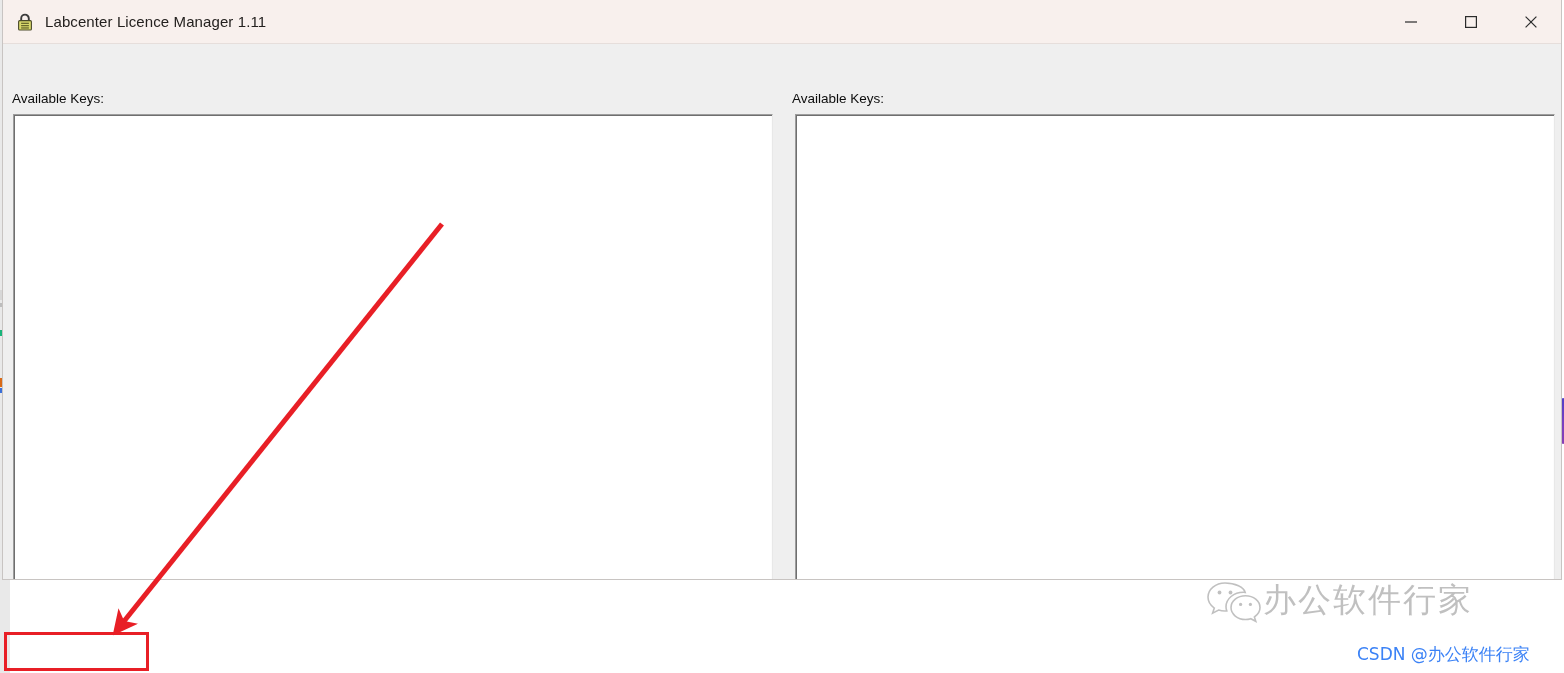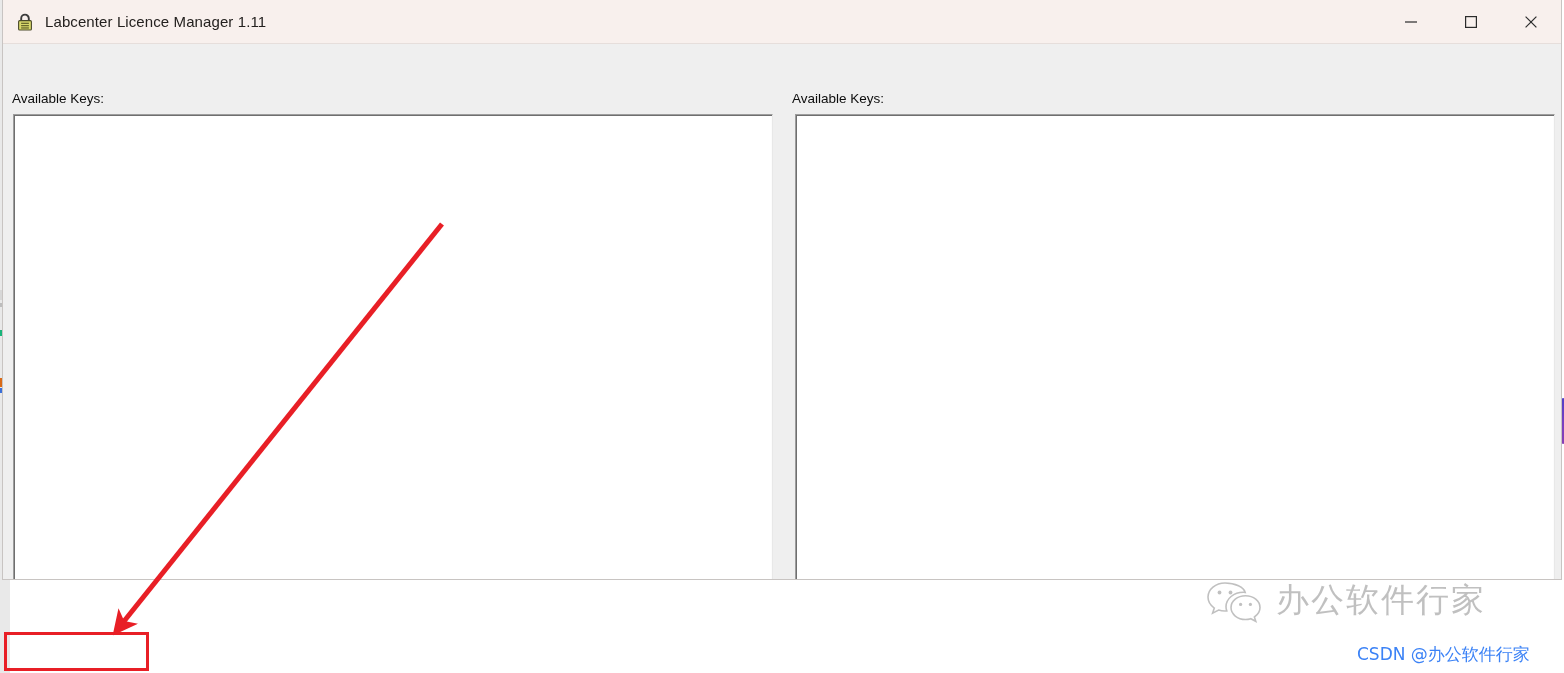--- a/index.html
+++ b/index.html
@@ -149,21 +149,21 @@
     z-index: 35;
   }
 
   
   .wm-wechat {
     position: absolute;
     left: 1205px;
     top: 578px;
     display: flex;
     align-items: center;
-    gap: 13px;
+    gap: 0;
     z-index: 30;
     pointer-events: none;
     opacity: 0.55;
   }
   .wm-wechat-text {
     font-size: 33px;
     color: #8e8e8e;
     font-family: "DejaVu Sans", sans-serif;
     letter-spacing: 2px;
     white-space: nowrap;

